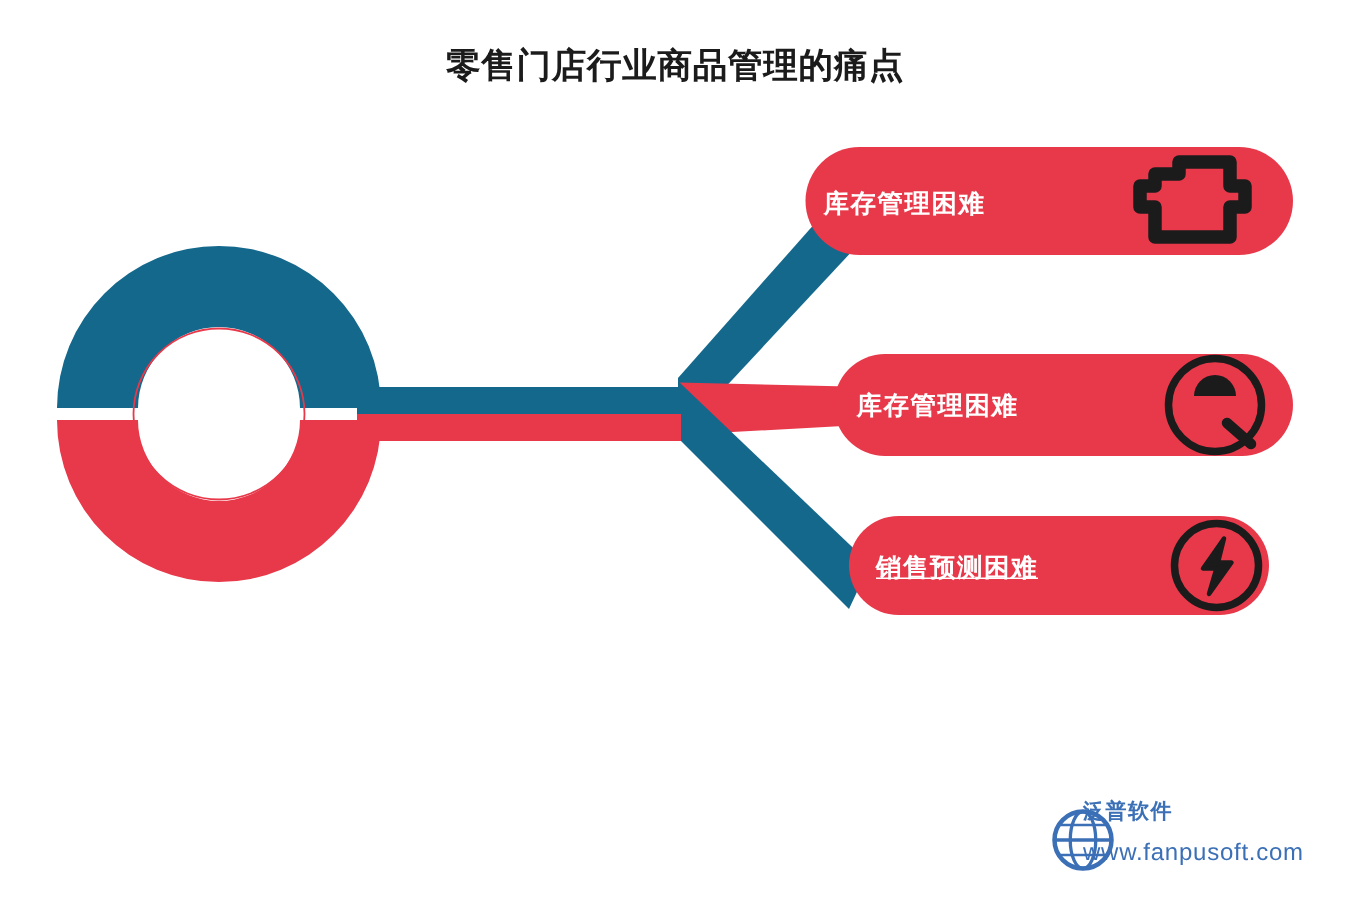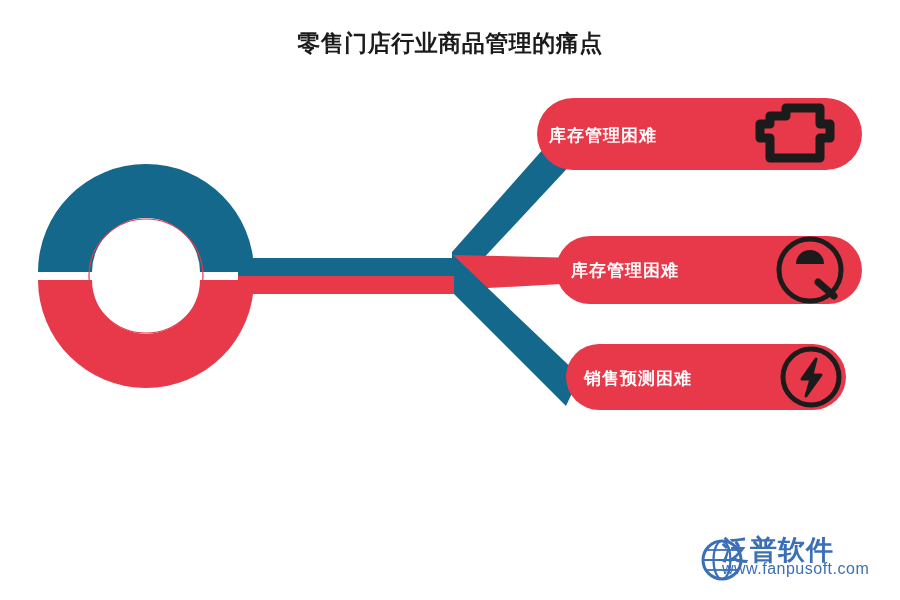--- a/index.html
+++ b/index.html
@@ -47,21 +47,21 @@
     position: absolute;
     right: 18px;
     bottom: 14px;
     width: 180px;
     height: 56px;
   }
   #wm-name {
     position: absolute;
     left: 52px;
     top: 2px;
-    font-size: 27px;
+    font-size: 14px;
     font-weight: bold;
     color: #3b6fb6;
     letter-spacing: 1px;
   }
   #wm-url {
     position: absolute;
     left: 52px;
     top: 30px;
     font-size: 16px;
     color: #3b6fb6;
@@ -123,20 +123,20 @@
       <circle cx="20" cy="20" r="19" fill="none" stroke="#3b6fb6" stroke-width="3"></circle>
       <ellipse cx="20" cy="20" rx="8.5" ry="19" fill="none" stroke="#3b6fb6" stroke-width="2.2"></ellipse>
       <line x1="1" y1="20" x2="39" y2="20" stroke="#3b6fb6" stroke-width="2.2"></line>
       <line x1="4" y1="10" x2="36" y2="10" stroke="#3b6fb6" stroke-width="1.8"></line>
       <line x1="4" y1="30" x2="36" y2="30" stroke="#3b6fb6" stroke-width="1.8"></line>
     </g>
   </svg>
 
   <div class="node-label" style="left:549px; top:124px;">库存管理困难</div>
   <div class="node-label" style="left:571px; top:259px;">库存管理困难</div>
-  <div class="node-label" style="left:584px; top:367px;">销售预测困难</div>
+  <div class="node-label" style="left:584px; top:367px;text-decoration:underline;">销售预测困难</div>
 
   <div id="watermark">
     <div id="wm-name">泛普软件</div>
     <div id="wm-url">www.fanpusoft.com</div>
   </div>
 
 </div>
 
 </body></html>

